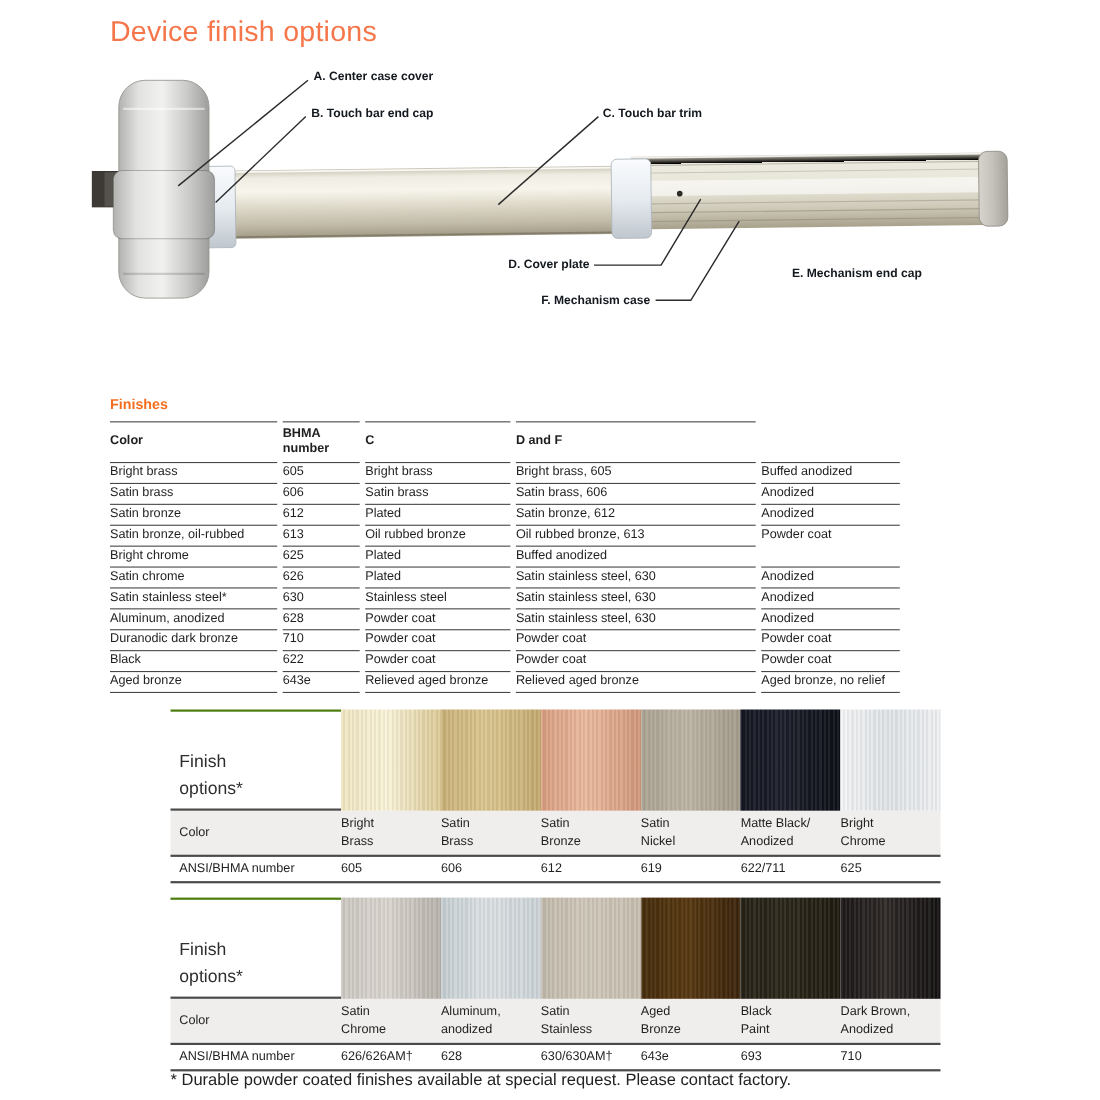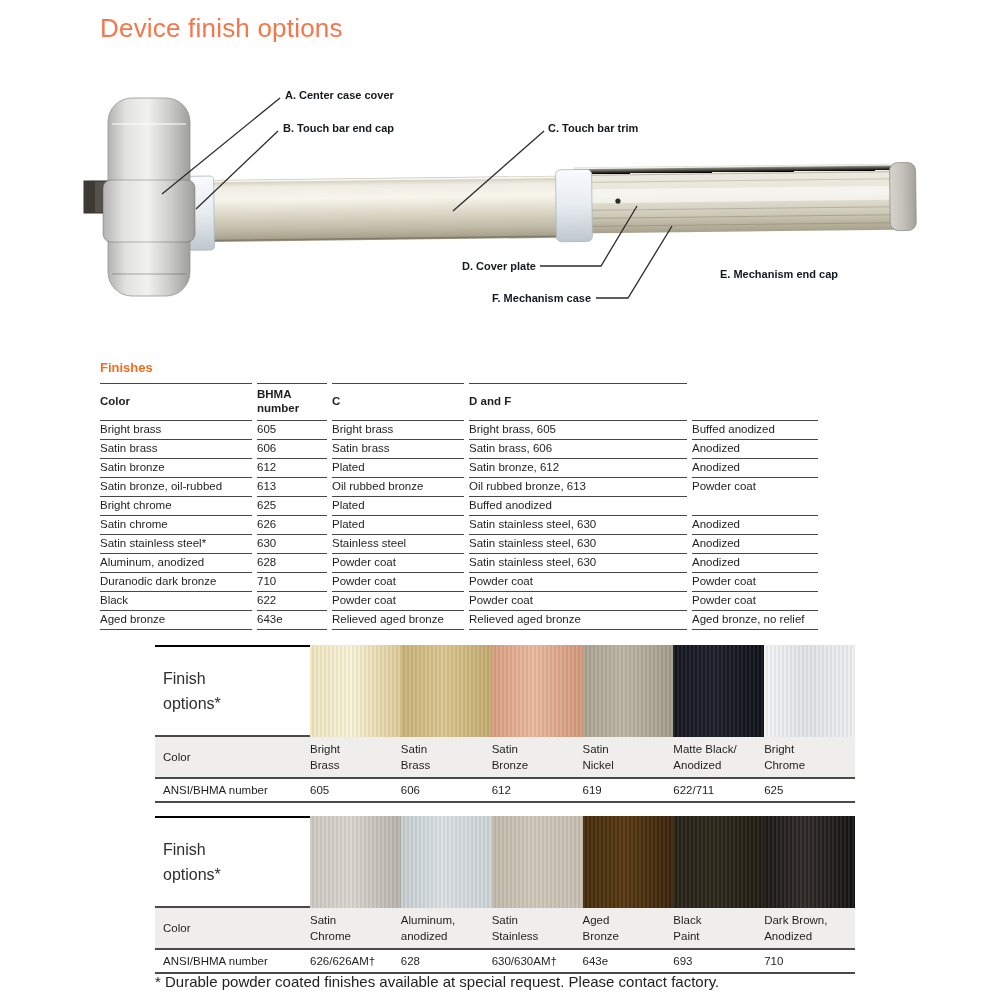--- a/index.html
+++ b/index.html
@@ -5,39 +5,39 @@
   * { margin:0; padding:0; box-sizing:border-box; }
   html,body { width:1000px; height:1000px; background:#ffffff;
     font-family:"Liberation Sans","DejaVu Sans",sans-serif; color:#1f1f1f; }
   #page { position:relative; width:1000px; height:1000px; overflow:hidden; background:#fff; }
 
   
   .page-title { position:absolute; left:100px; top:13px; font-size:26px; font-weight:400;
     color:#f5764a; letter-spacing:.2px; }
 
   
-  #diagram { position:absolute; left:0; top:64px; width:918px; height:295px; }
+  #diagram { position:absolute; left:0; top:39px; width:918px; height:295px; }
   #diagram svg { position:absolute; left:0; top:0; }
   .callout { position:absolute; font-size:11px; font-weight:700; color:#14191f; white-space:nowrap; }
 
   
   .section-heading { position:absolute; left:100px; top:360px; font-size:13px; font-weight:700; color:#f26e1e; }
   #finishes-table { position:absolute; left:100px; top:383px; width:723px; }
   .ft-row { display:grid; grid-template-columns:152px 70px 132px 218px 126px; column-gap:5px; }
   .ft-row > div { border-top:1.5px solid #474747; display:flex; align-items:center;
     font-size:11.5px; line-height:1.2; padding:2px 2px 2px 0; min-height:19px; }
   .ft-header > div { font-weight:700; min-height:37px; white-space:pre-line; }
   .ft-last > div { border-bottom:1.5px solid #474747; }
 
   
   .swatch-table { position:absolute; left:155px; width:700px; }
   .sw-grid { display:grid; grid-template-columns:155px repeat(6,1fr); }
   .sw-band { height:92px; }
-  .sw-label-cell { background:#fff; border-top:2px solid #000000; border-bottom:2px solid #4a4a4a;
-    font-size:16px; color:#2e2e2e; padding:20px 0 0 8px; line-height:1.55; white-space:pre-line; }
+  .sw-label-cell { background:#fff; border-top:2px solid #4d7c0f; border-bottom:2px solid #4a4a4a;
+    font-size:16px; color:#2e2e2e; padding:34px 0 0 8px; line-height:1.55; white-space:pre-line; }
   .sw-swatch { height:92px; }
   .sw-color-row { background:#efeeec; }
   .sw-color-row > div { min-height:38px; font-size:11.5px; line-height:1.35; padding:5px 4px 4px 0;
     white-space:pre-line; }
   .sw-color-label { display:flex; align-items:center; padding-left:8px !important; }
   .sw-ansi-row { border-top:2px solid #4a4a4a; border-bottom:2px solid #4a4a4a; background:#fff; }
   .sw-ansi-row > div { min-height:22px; font-size:11.5px; display:flex; align-items:center; padding:2px 2px 2px 0; }
   .sw-ansi-label { padding-left:8px !important; }
 
   .footnote { position:absolute; left:155px; font-size:15px; color:#222; }

